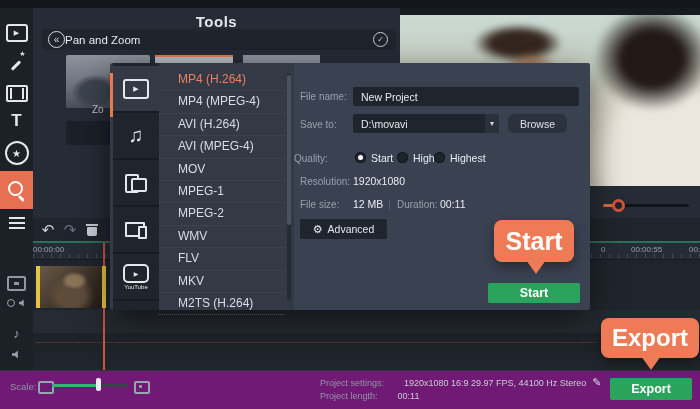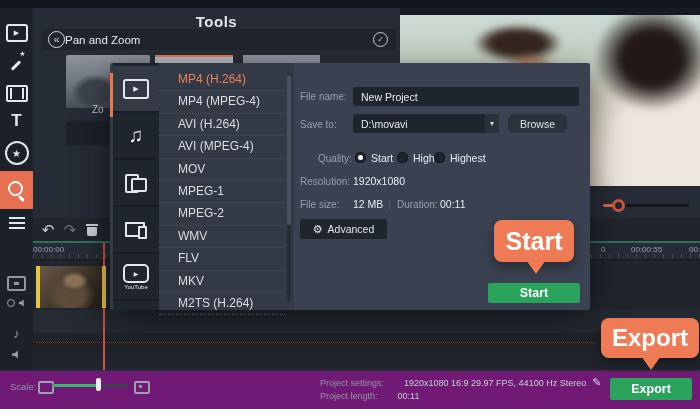--- a/index.html
+++ b/index.html
@@ -331,21 +331,21 @@
       <span class="lab10" style="left:6px;top:28px;">File name:</span>
       <div class="field" style="left:59px;top:24px;width:226px;height:19px;">New Project</div>
 
       <span class="lab10" style="left:6px;top:56px;">Save to:</span>
       <div class="field" style="left:59px;top:51px;width:146px;height:19px;">
         <span>D:\movavi</span>
         <span class="dd-arrow">▾</span>
       </div>
       <div class="browse-btn">Browse</div>
 
-      <span class="lab10" style="left:0;top:90px;margin-left:24px;">Quality:</span>
+      <span class="lab10" style="left:0;top:90px;">Quality:</span>
       <span class="radio sel" style="left:61px;top:89px;"></span>
       <span class="val10" style="left:77px;top:89px;">Start</span>
       <span class="radio" style="left:103px;top:89px;"></span>
       <span class="val10" style="left:119px;top:89px;">High</span>
       <span class="radio" style="left:140px;top:89px;"></span>
       <span class="val10" style="left:156px;top:89px;">Highest</span>
 
       <span class="lab10" style="left:6px;top:113px;">Resolution:</span>
       <span class="val10" style="left:59px;top:112px;">1920x1080</span>
 

